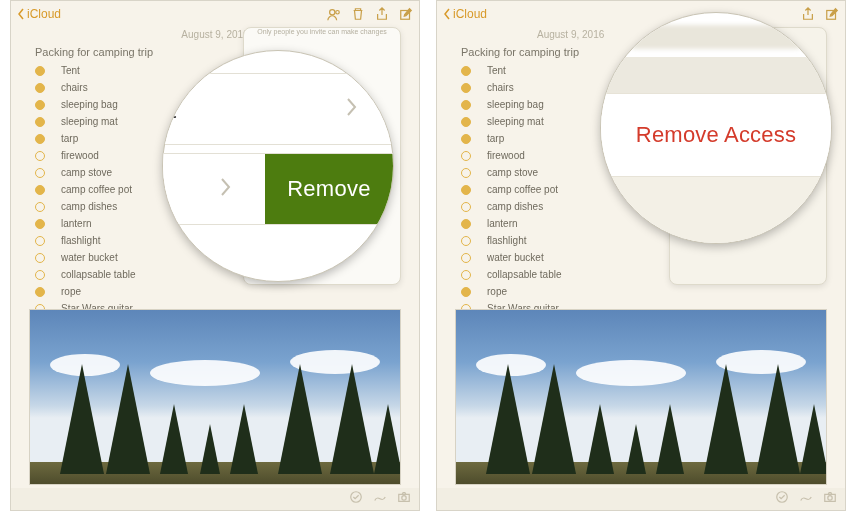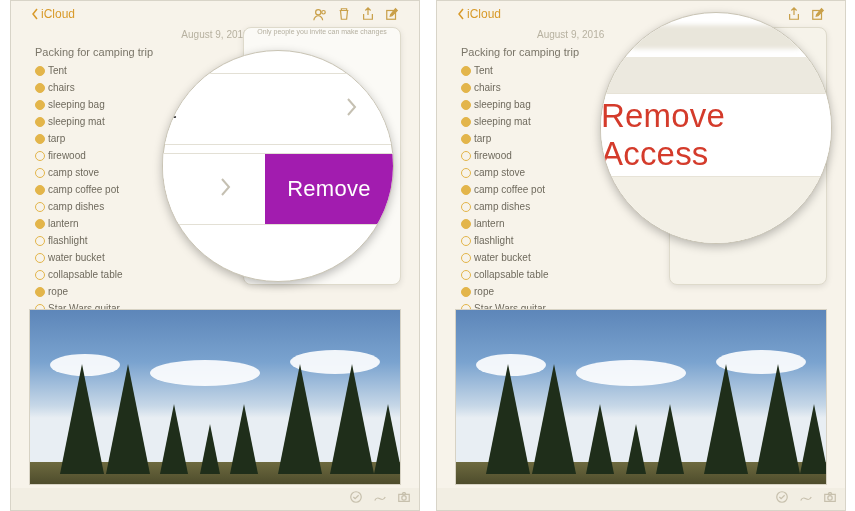--- a/index.html
+++ b/index.html
@@ -19,21 +19,21 @@
     background: #f7f3ea;
     border: 1px solid #d8d4c8;
   }
   .panel.left { left: 10px; }
   .panel.right { left: 436px; }
 
   .topbar {
     height: 26px;
     display: flex;
     align-items: center;
-    padding: 0 20px;
+    padding: 0 6px;
     color: #d89a2a;
     font-size: 12px;
   }
   .back {
     display: flex; align-items: center; gap: 2px;
     color: #d89a2a; cursor: pointer;
   }
   .back svg { width: 8px; height: 12px; fill: #d89a2a; }
   .topbar .spacer { flex: 1; }
   .topbar .ticon {
@@ -63,21 +63,21 @@
     height: 17px;
     padding-left: 10px;
   }
   .circle {
     width: 10px; height: 10px; border-radius: 50%;
     border: 1.5px solid #e3b54a;
     flex: 0 0 auto;
   }
   .circle.filled { background: #e3b54a; }
   .row span {
-    font-size: 10px; color: #6f6a5d; margin-left: 3px; text-align: right;
+    font-size: 10px; color: #6f6a5d; margin-left: 16px; text-align: right;
   }
 
   .photo {
     position: absolute;
     left: 18px; right: 18px; top: 308px; height: 176px;
     border: 1px solid #d7d2c4;
     overflow: hidden;
   }
   .sky {
     position: absolute; inset: 0;
@@ -151,38 +151,38 @@
     position: absolute; right: 36px; top: 50%; transform: translateY(-50%);
   }
   .lens .chev svg { width: 12px; height: 20px; stroke: #c5c0b2; fill:none; stroke-width:2; }
   .lens .textleft {
     font-size: 26px; color: #3a3a3a; padding-left: 6px;
   }
 
   .remove-btn {
     position: absolute; right: 0; top: 0; bottom: 0;
     width: 128px;
-    background: #a21caf;
+    background: #4d7c0f;
     display: flex; align-items: center; justify-content: center;
     color: #fff; font-size: 22px; letter-spacing: .3px;
     cursor: pointer;
   }
 
   .lens .cell.middle .chev { right: auto; left: 56px; }
 
   
   .lens .big-row {
     position: absolute; left:0; right:0; top: 80px; height: 84px;
     background: #fff;
     border-top: 1px solid #e7e3d7;
     border-bottom: 1px solid #e7e3d7;
     display: flex; align-items: center; justify-content: center;
   }
   .lens .big-row span {
-    color: #d43b2b; font-size: 33px; font-weight: 400; letter-spacing: .2px;
+    color: #d43b2b; font-size: 22px; font-weight: 400; letter-spacing: .2px;
     cursor: pointer;
   }
   .lens .grayband {
     position: absolute; left:0; right:0; top: 44px; height: 36px;
     background: #ece9df;
   }
   .lens .blurbar {
     position: absolute; left: 28px; right: 28px; top: 12px; height: 24px;
     background: #e9e6db; border-radius: 6px; filter: blur(2px);
   }

